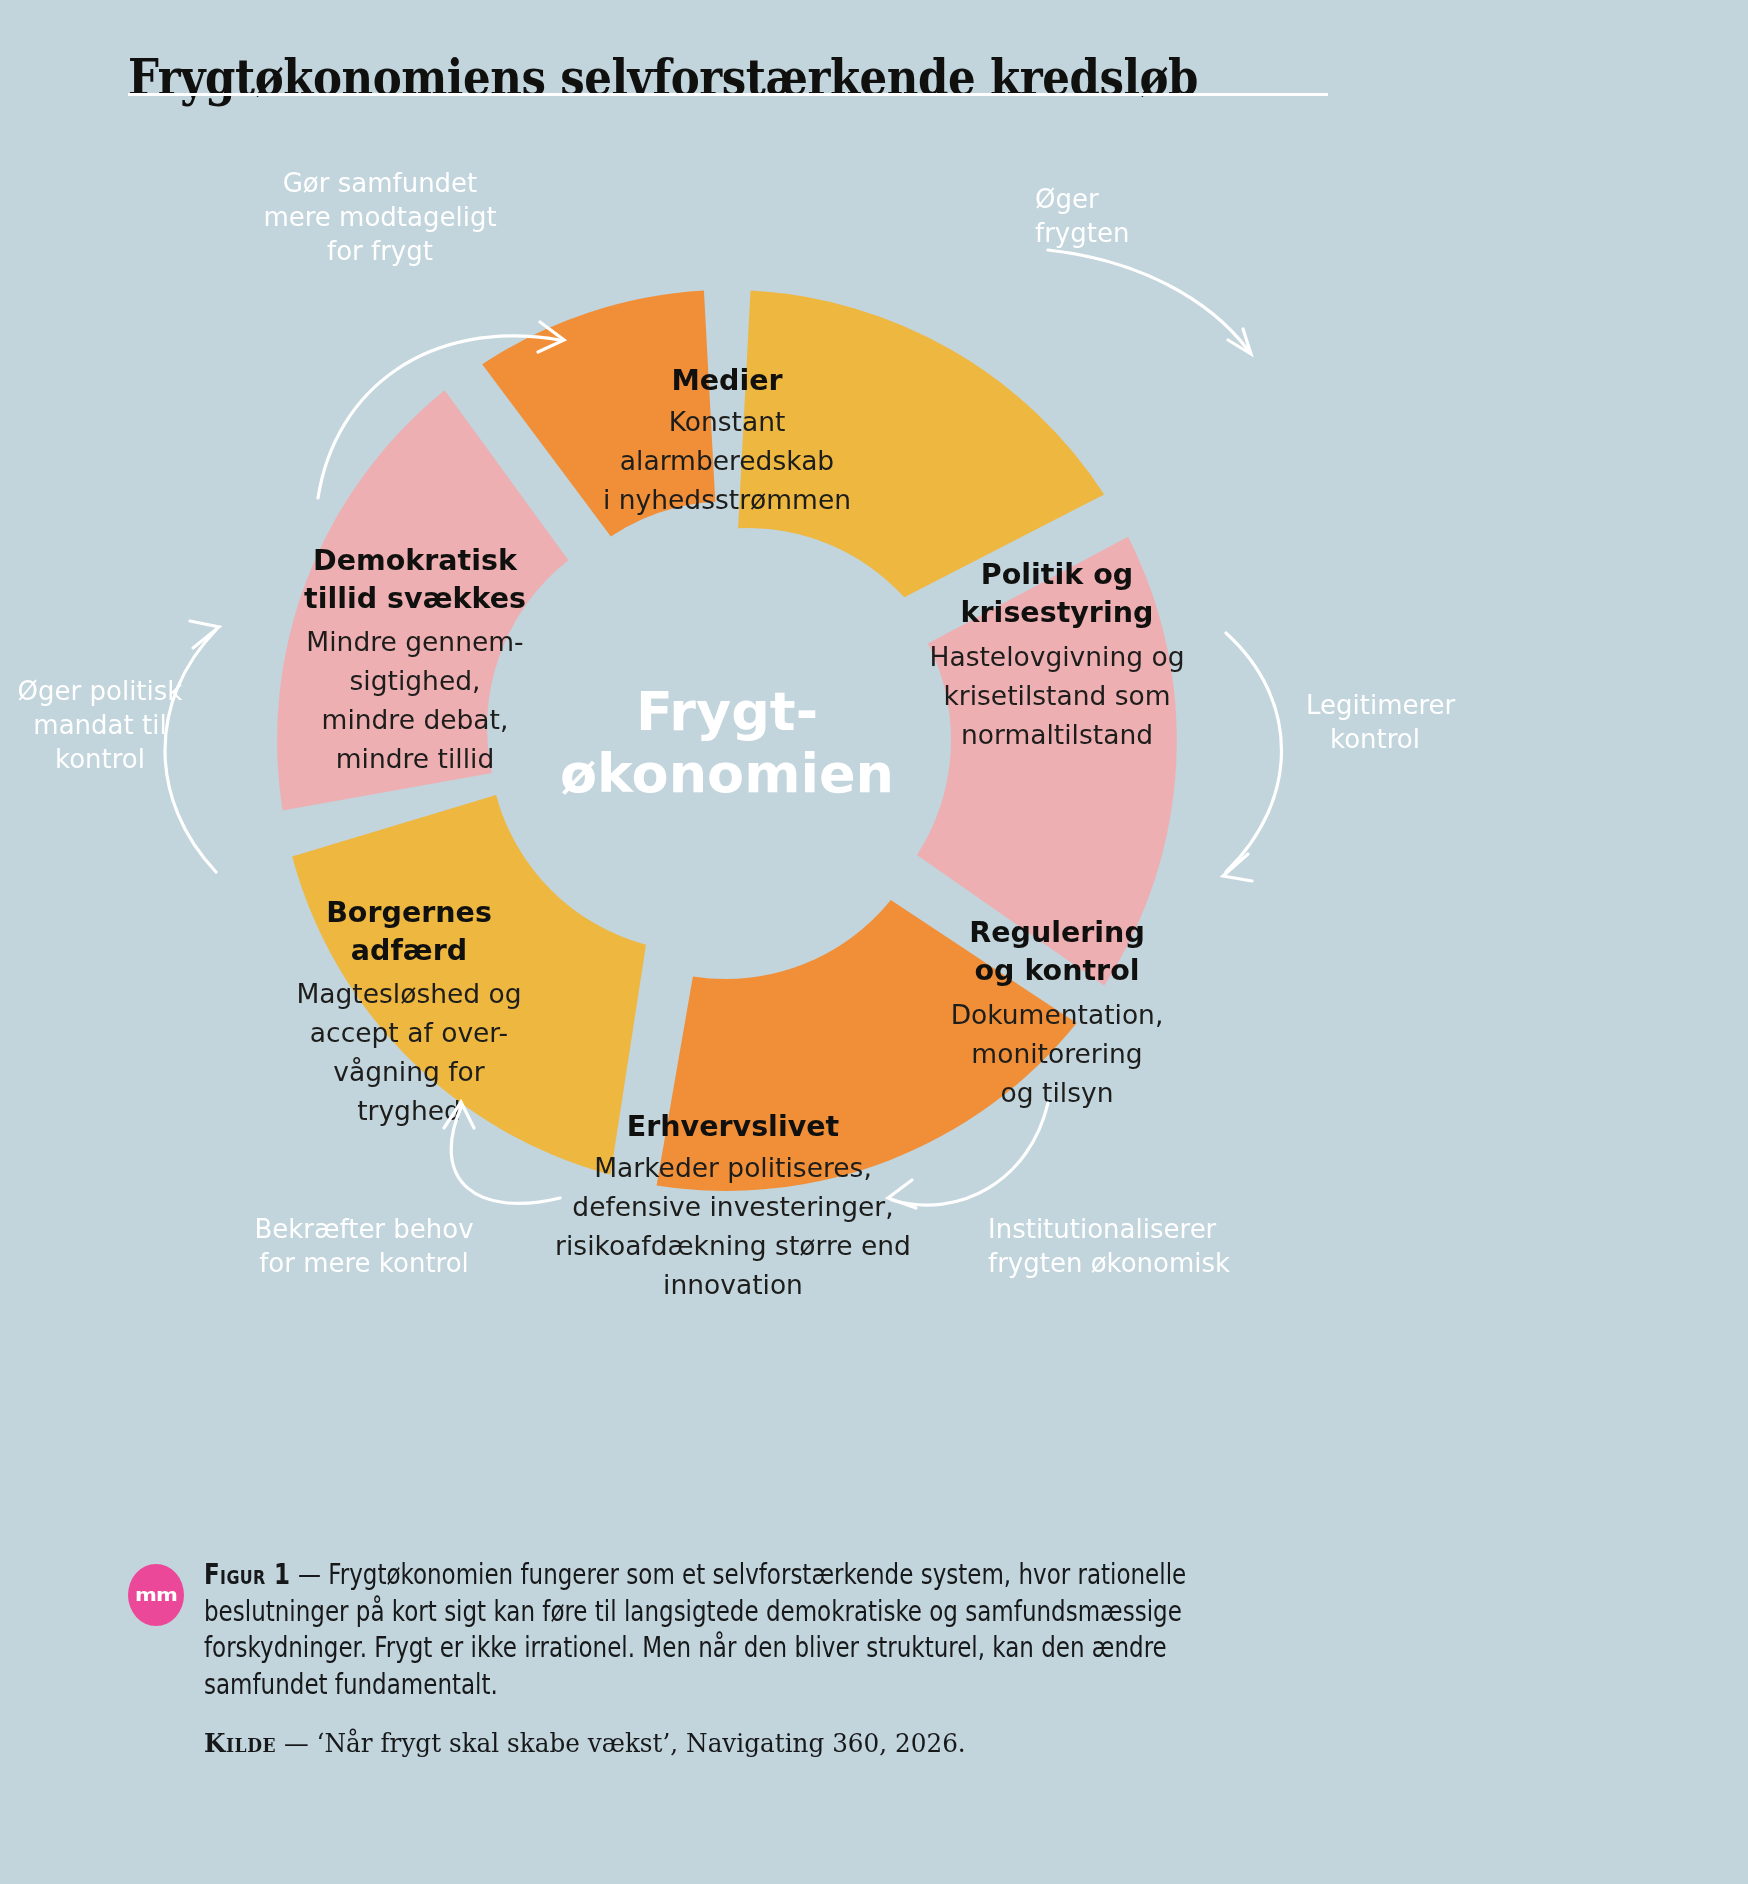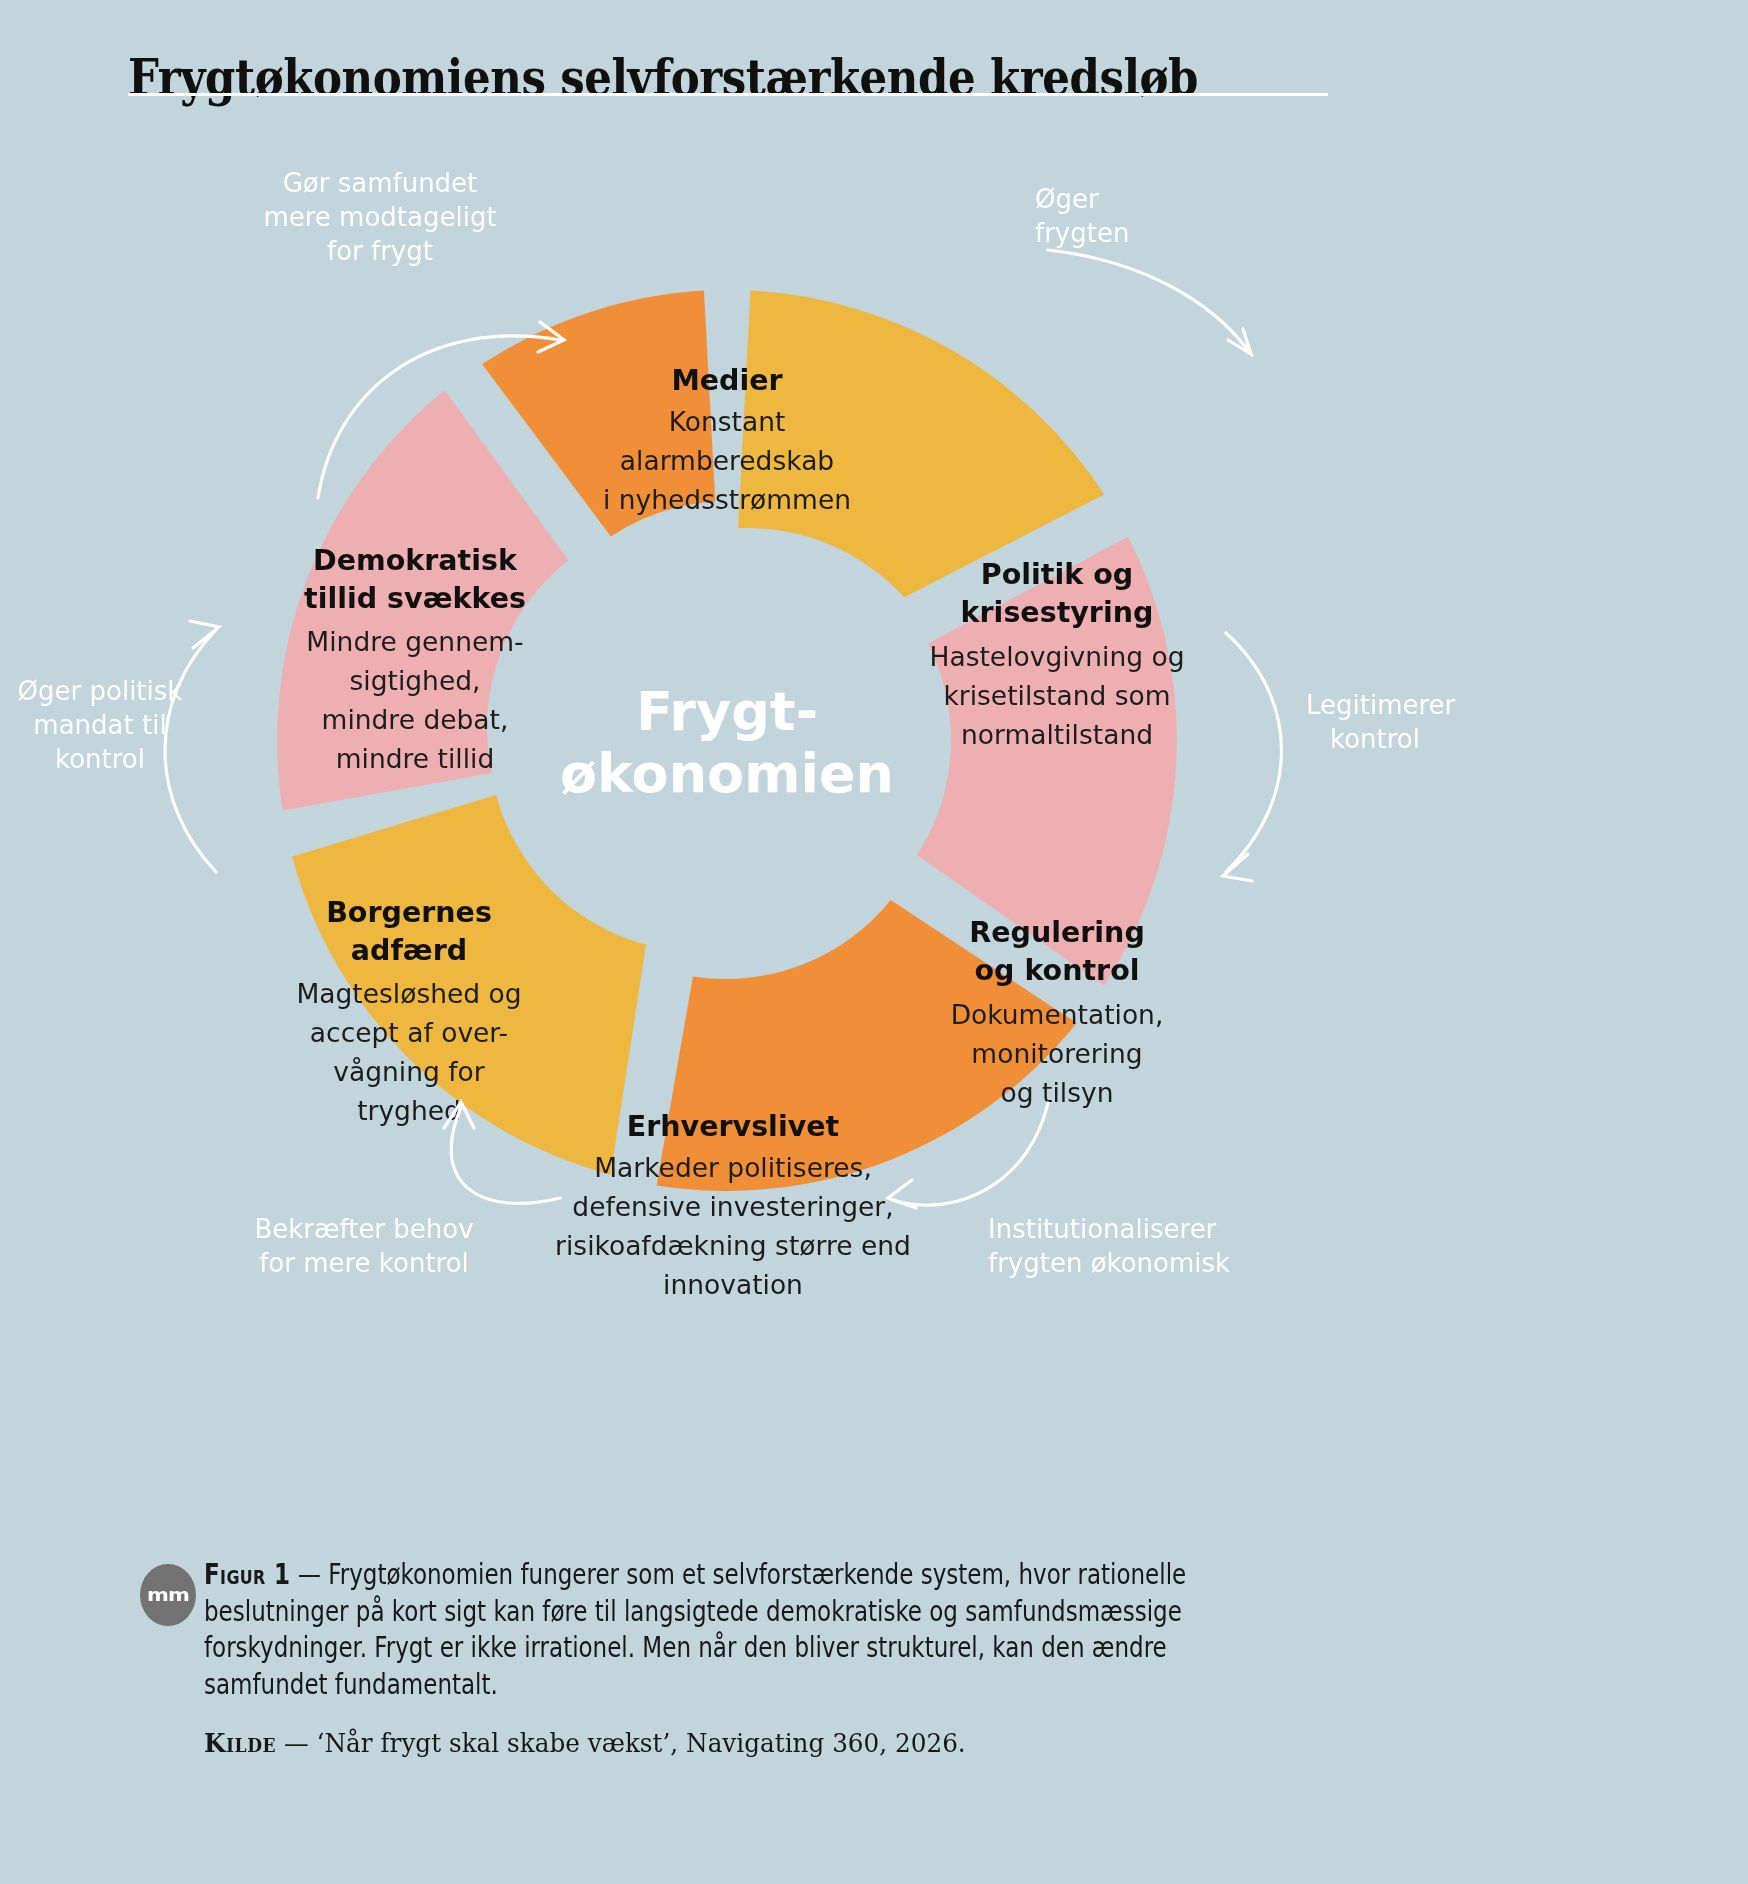--- a/index.html
+++ b/index.html
@@ -48,23 +48,23 @@
     font-family:"DejaVu Sans","Liberation Sans",sans-serif;
     font-weight:400;font-size:26px;fill:#ffffff;
   }
   .arrow-path{fill:none;stroke:#ffffff;stroke-width:3.2;stroke-linecap:round;}
 
   
   .footer{
     position:absolute;left:128px;top:1556px;width:1180px;
   }
   .fig-logo{
-    position:absolute;left:12px;top:8px;width:56px;height:62px;
+    position:absolute;left:0px;top:8px;width:56px;height:62px;
     border-radius:50%;
-    background:#737373;
+    background:#ec4899;
     display:flex;align-items:center;justify-content:center;
   }
   .fig-logo span{
     color:#ffffff;font-size:21px;font-weight:700;letter-spacing:-1px;
     font-family:"DejaVu Sans","Liberation Sans",sans-serif;
     transform:scaleY(0.8);
   }
   .cap-text{
     margin-left:76px;
     font-family:"DejaVu Sans Condensed","DejaVu Sans","Liberation Sans",sans-serif;

